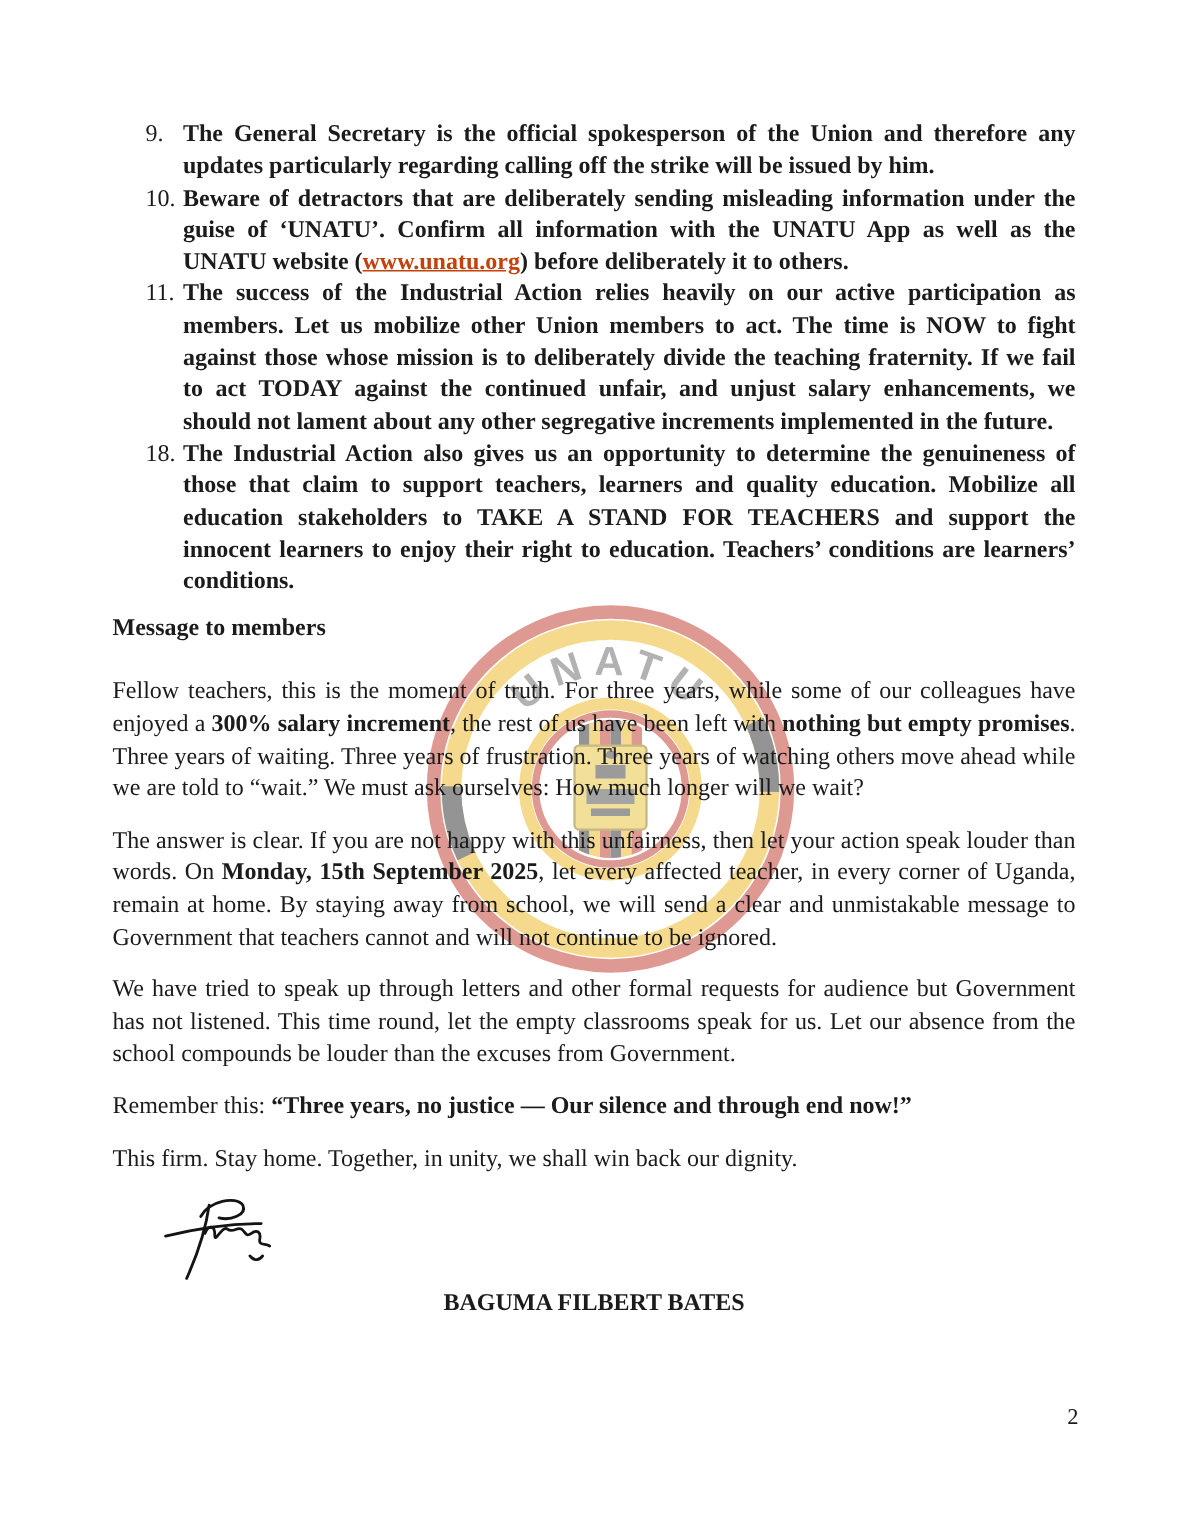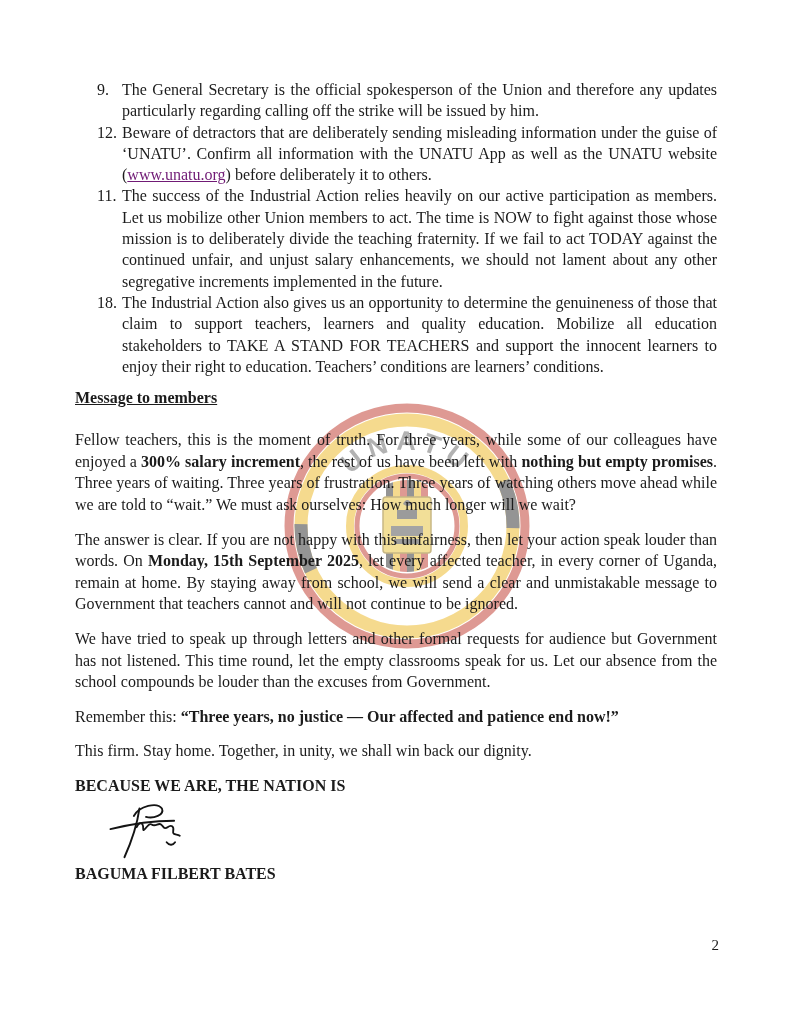--- a/index.html
+++ b/index.html
@@ -24,30 +24,30 @@
     pointer-events: none;
   }
   .content {
     position: relative;
     z-index: 1;
     padding: 79px 74px 0 75px;
   }
   .num-list { margin-left: 22px; }
   .li { display: flex; line-height: 21.3px; }
   .li-num { flex: 0 0 25px; width: 25px; }
-  .li-text { flex: 1; text-align: justify; }
-  .heading { font-weight: bold; margin: 12px 0 22px 0; text-decoration: underline; }
+  .li-text { flex: 1; text-align: justify; font-weight: bold; }
+  .heading { font-weight: bold; margin: 12px 0 22px 0; }
   .para { margin: 0 0 13px 0; text-align: justify; line-height: 21.6px; }
   .single { margin: 0 0 13px 0; line-height: 21.6px; }
   .slogan { font-weight: bold; margin: 9px 0 0 0; line-height: 21.6px; }
   .bold { font-weight: bold; }
   .italic { }
-  .link { color: #701a75; text-decoration: underline; }
+  .link { color: #c2410c; text-decoration: underline; }
   .sig { margin: 5px 0 0 26px; height: 60px; }
-  .name-block { margin-top: 2px; font-weight: bold; line-height: 21.5px; }
+  .name-block { margin-top: 2px; font-weight: bold; line-height: 21.5px; text-align: center; }
   .page-num {
     position: absolute;
     top: 937px;
     right: 72px;
     font-size: 15px;
     z-index: 1;
   }
 </style>
 </head>
 <body>
@@ -94,46 +94,45 @@
   </div>
 
   <div class="content">
 
     <div class="num-list">
       <div class="li">
         <span class="li-num">9.</span>
         <span class="li-text">The General Secretary is the official spokesperson of the Union and therefore any updates particularly regarding calling off the strike will be issued by him.</span>
       </div>
       <div class="li">
-        <span class="li-num">12.</span>
+        <span class="li-num">10.</span>
         <span class="li-text"><span>Beware of detractors that are deliberately sending misleading information under the guise of ‘UNATU’. Confirm all information with the UNATU App as well as the UNATU website (</span><a href="#" class="link">www.unatu.org</a><span>) before deliberately it to others.</span></span>
       </div>
       <div class="li">
         <span class="li-num">11.</span>
         <span class="li-text">The success of the Industrial Action relies heavily on our active participation as members. Let us mobilize other Union members to act. The time is NOW to fight against those whose mission is to deliberately divide the teaching fraternity. If we fail to act TODAY against the continued unfair, and unjust salary enhancements, we should not lament about any other segregative increments implemented in the future.</span>
       </div>
       <div class="li">
         <span class="li-num">18.</span>
         <span class="li-text">The Industrial Action also gives us an opportunity to determine the genuineness of those that claim to support teachers, learners and quality education. Mobilize all education stakeholders to TAKE A STAND FOR TEACHERS and support the innocent learners to enjoy their right to education. Teachers’ conditions are learners’ conditions.</span>
       </div>
     </div>
 
     <div class="heading">Message to members</div>
 
     <p class="para"><span>Fellow teachers, this is the moment of truth. For three years, while some of our colleagues have enjoyed a </span><span class="bold">300% salary increment</span><span>, the rest of us have been left with </span><span class="bold">nothing but empty promises</span><span>. Three years of waiting. Three years of frustration. Three years of watching others move ahead while we are told to “wait.” We must ask ourselves: </span><span class="italic">How much longer will we wait?</span></p>
 
     <p class="para"><span>The answer is clear. If you are not happy with this unfairness, then let your action speak louder than words. On </span><span class="bold">Monday, 15th September 2025</span><span>, let every affected teacher, in every corner of Uganda, remain at home. By staying away from school, we will send a clear and unmistakable message to Government that teachers cannot and will not continue to be ignored.</span></p>
 
     <p class="para">We have tried to speak up through letters and other formal requests for audience but Government has not listened. This time round, let the empty classrooms speak for us. Let our absence from the school compounds be louder than the excuses from Government.</p>
 
-    <p class="single"><span>Remember this: </span><span class="bold">“Three years, no justice — Our affected and patience end now!”</span></p>
+    <p class="single"><span>Remember this: </span><span class="bold">“Three years, no justice — Our silence and through end now!”</span></p>
 
     <p class="single">This firm. Stay home. Together, in unity, we shall win back our dignity.</p>
 
-    <p class="slogan">BECAUSE WE ARE, THE NATION IS</p>
 
     <div class="sig">
       <svg width="120" height="60" viewBox="0 0 120 64">
         <g fill="none" stroke="#141414" stroke-width="2" stroke-linecap="round">
           <path d="M6 30 C 26 25, 50 21, 74 21"></path>
           <path d="M31 16 C 37 5, 56 1, 61 8 C 64 15, 52 19, 44 17"></path>
           <path d="M37 8 C 35 22, 30 40, 21 60"></path>
           <path d="M34 28 c 3 -7 7 -5 7 1 c 0 7 5 -7 9 -4 c 4 3 7 -2 10 0 c 3 2 3 6 7 3 c 4 -3 7 -1 6 4 c -1 5 4 3 7 5"></path>
           <path d="M66 44 c 3 4 7 3 9 0"></path>
         </g>

